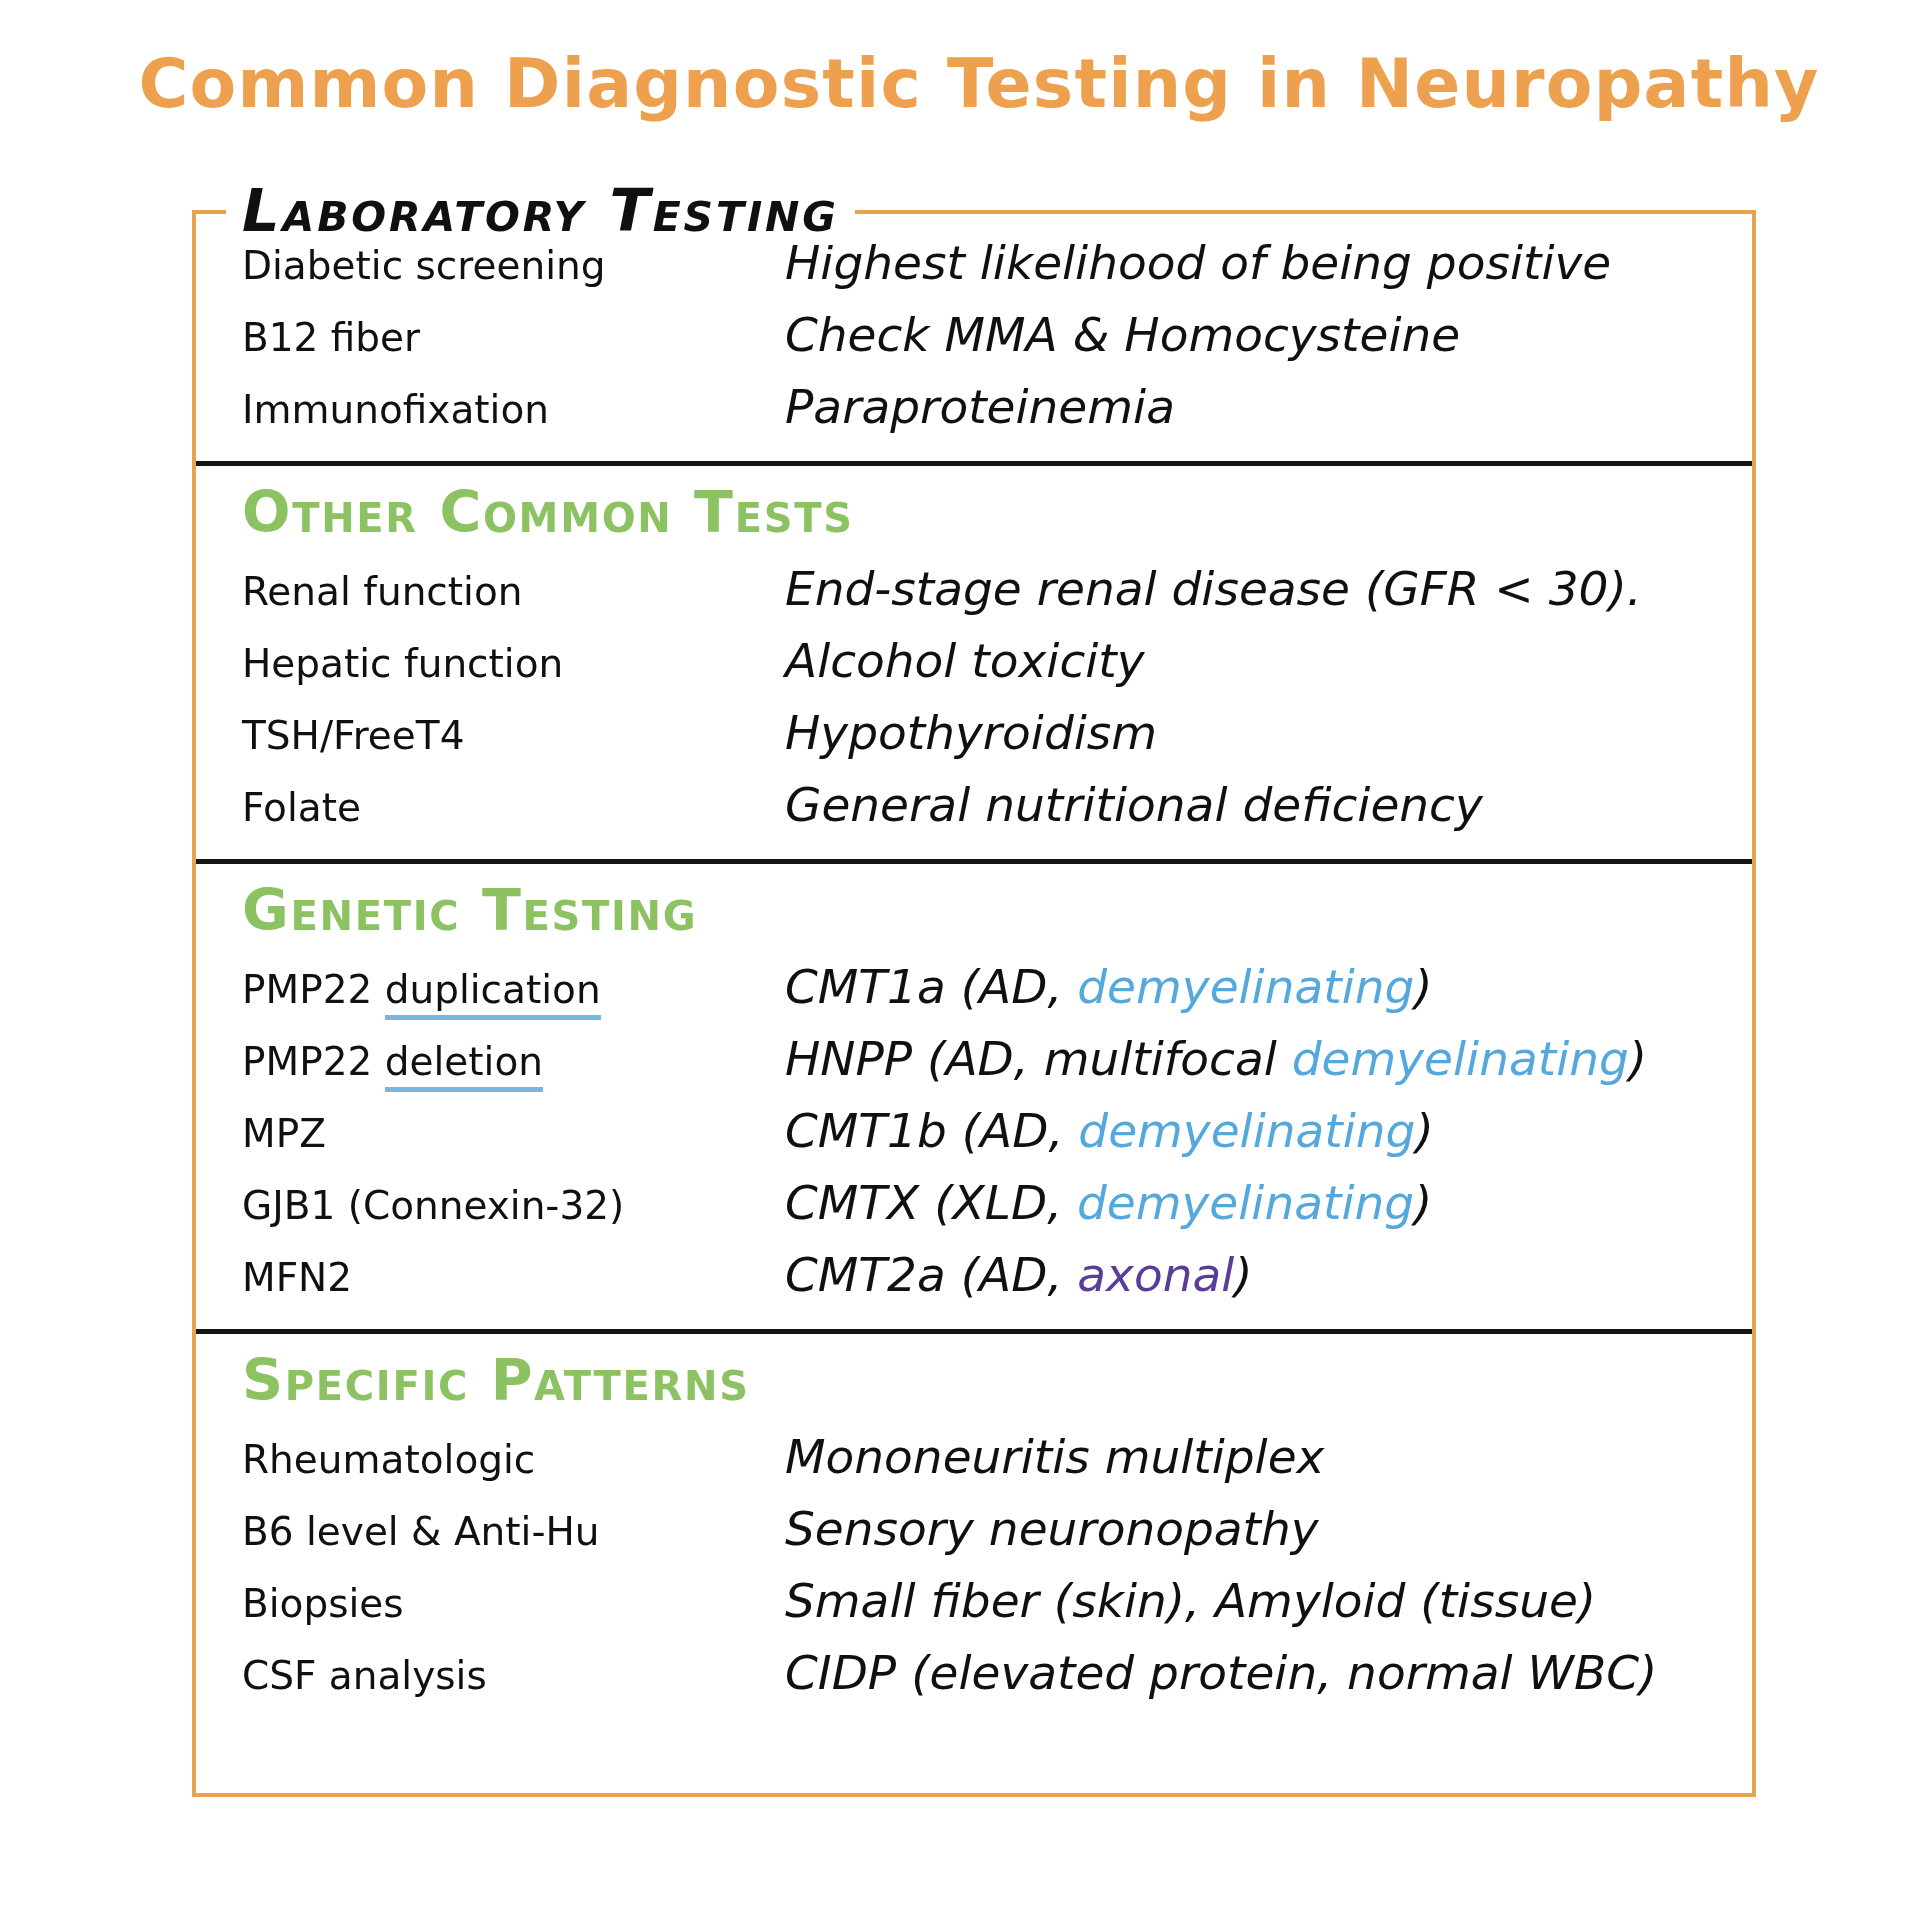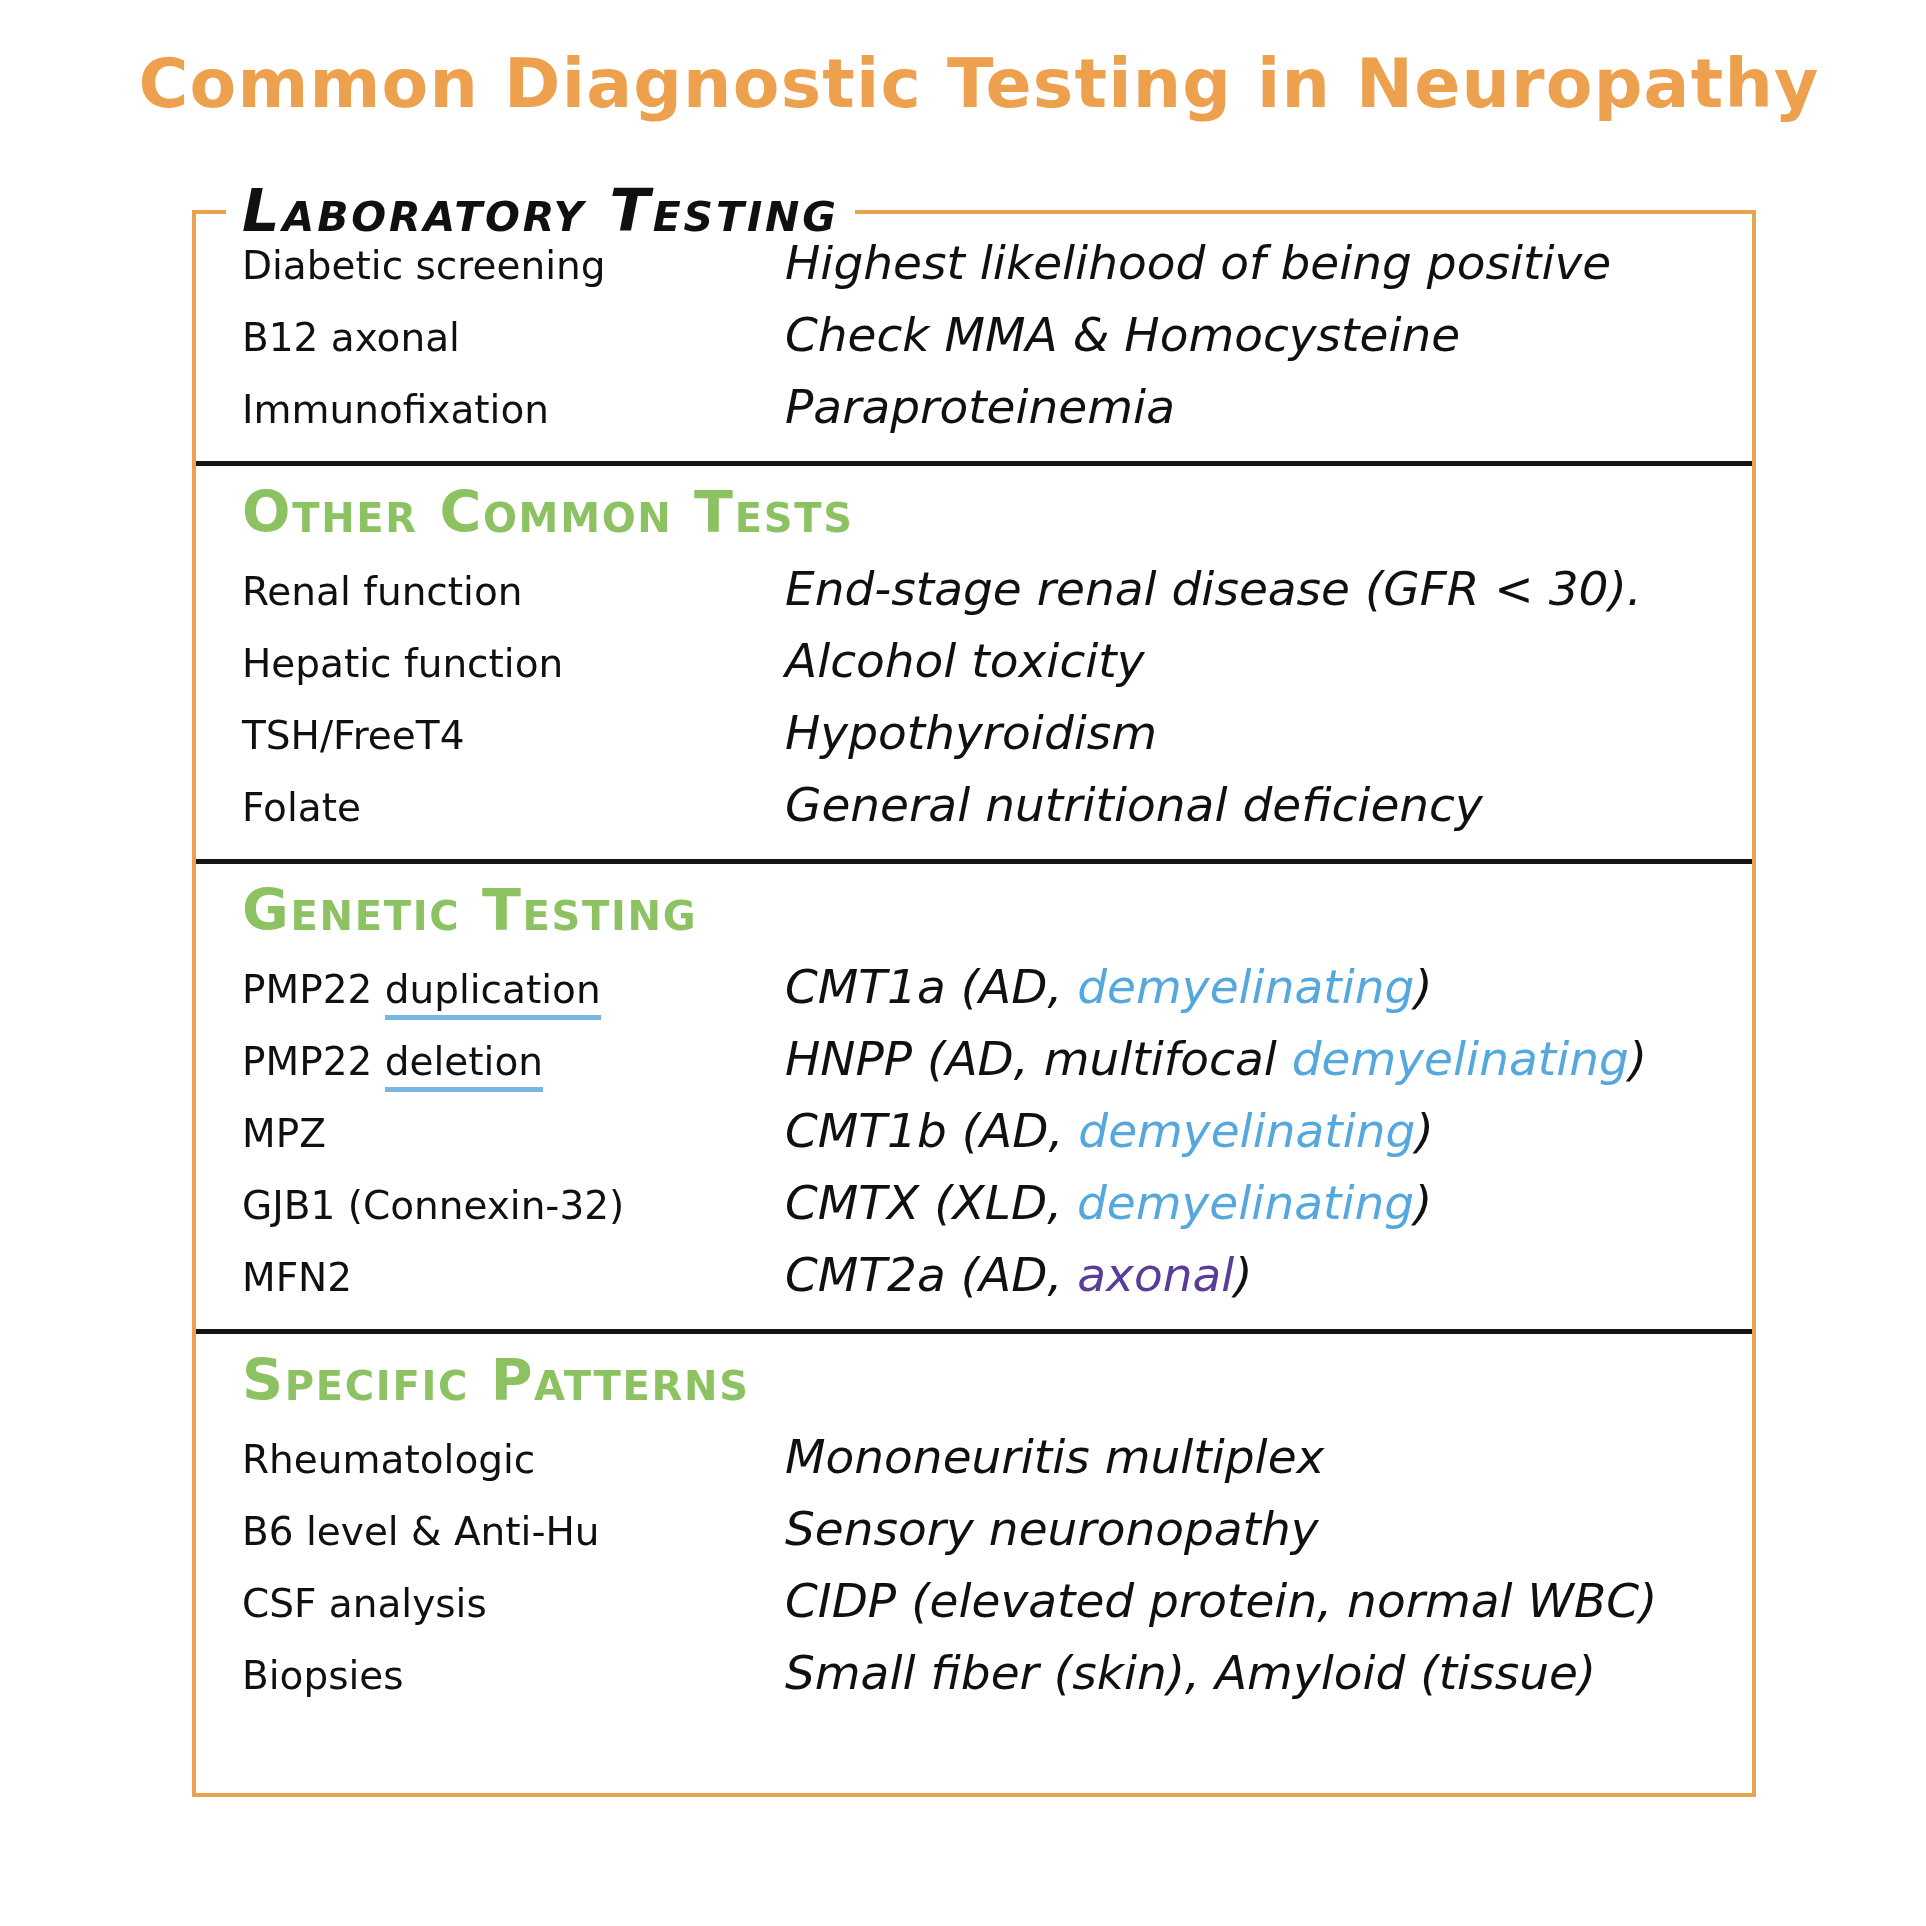--- a/index.html
+++ b/index.html
@@ -97,21 +97,21 @@
 
   <div class="panel">
     <div class="legend">Laboratory Testing</div>
     <div id="sections-host">
         <section class="section">
           <div class="row">
             <div class="test"><span>Diabetic screening</span></div>
             <div class="desc"><span>Highest likelihood of being positive</span></div>
           </div>
           <div class="row">
-            <div class="test"><span>B12 axonal</span></div>
+            <div class="test"><span>B12 fiber</span></div>
             <div class="desc"><span>Check MMA &amp; Homocysteine</span></div>
           </div>
           <div class="row">
             <div class="test"><span>Immunofixation</span></div>
             <div class="desc"><span>Paraproteinemia</span></div>
           </div>
         </section>
         <div class="divider"></div>
         <section class="section">
           <h2 class="sec-header">Other Common Tests</h2>
@@ -161,24 +161,24 @@
           <h2 class="sec-header">Specific Patterns</h2>
           <div class="row">
             <div class="test"><span>Rheumatologic</span></div>
             <div class="desc"><span>Mononeuritis multiplex</span></div>
           </div>
           <div class="row">
             <div class="test"><span>B6 level &amp; Anti-Hu</span></div>
             <div class="desc"><span>Sensory neuronopathy</span></div>
           </div>
           <div class="row">
+            <div class="test"><span>Biopsies</span></div>
+            <div class="desc"><span>Small fiber (skin), Amyloid (tissue)</span></div>
+          </div>
+          <div class="row">
             <div class="test"><span>CSF analysis</span></div>
             <div class="desc"><span>CIDP (elevated protein, normal WBC)</span></div>
-          </div>
-          <div class="row">
-            <div class="test"><span>Biopsies</span></div>
-            <div class="desc"><span>Small fiber (skin), Amyloid (tissue)</span></div>
           </div>
         </section>
       </div>
   </div>
 </div>
 
 
 </body></html>

